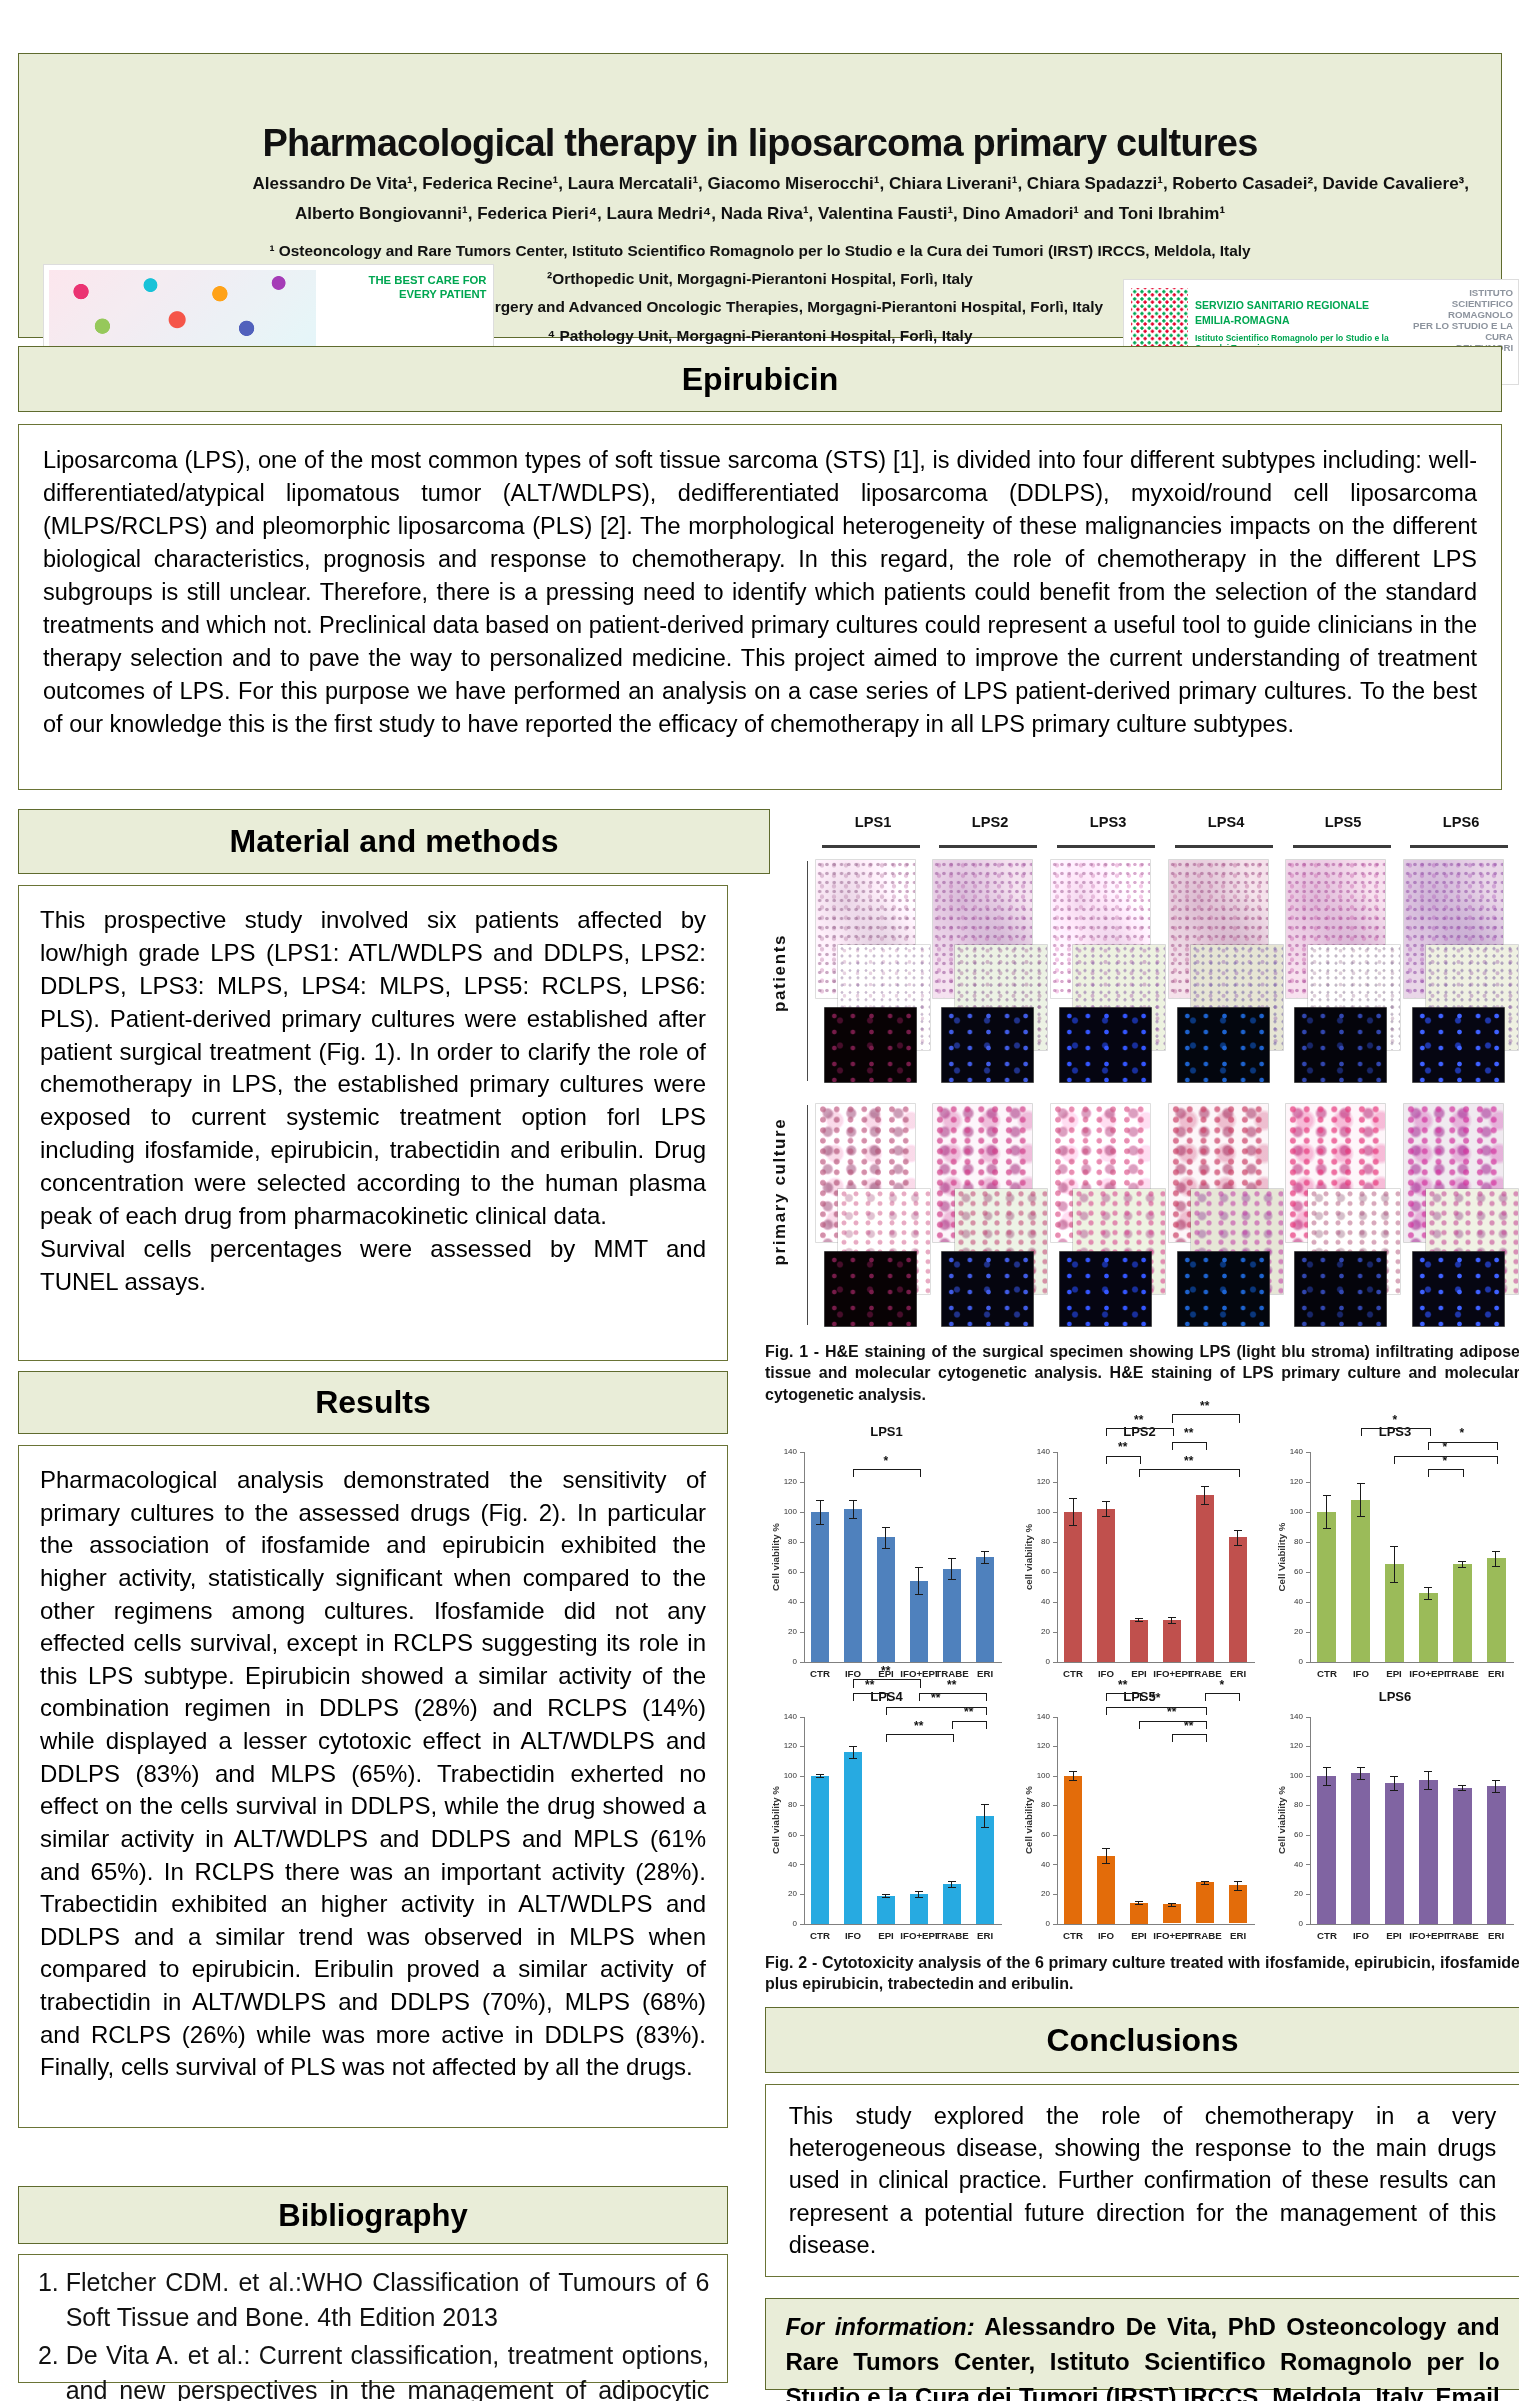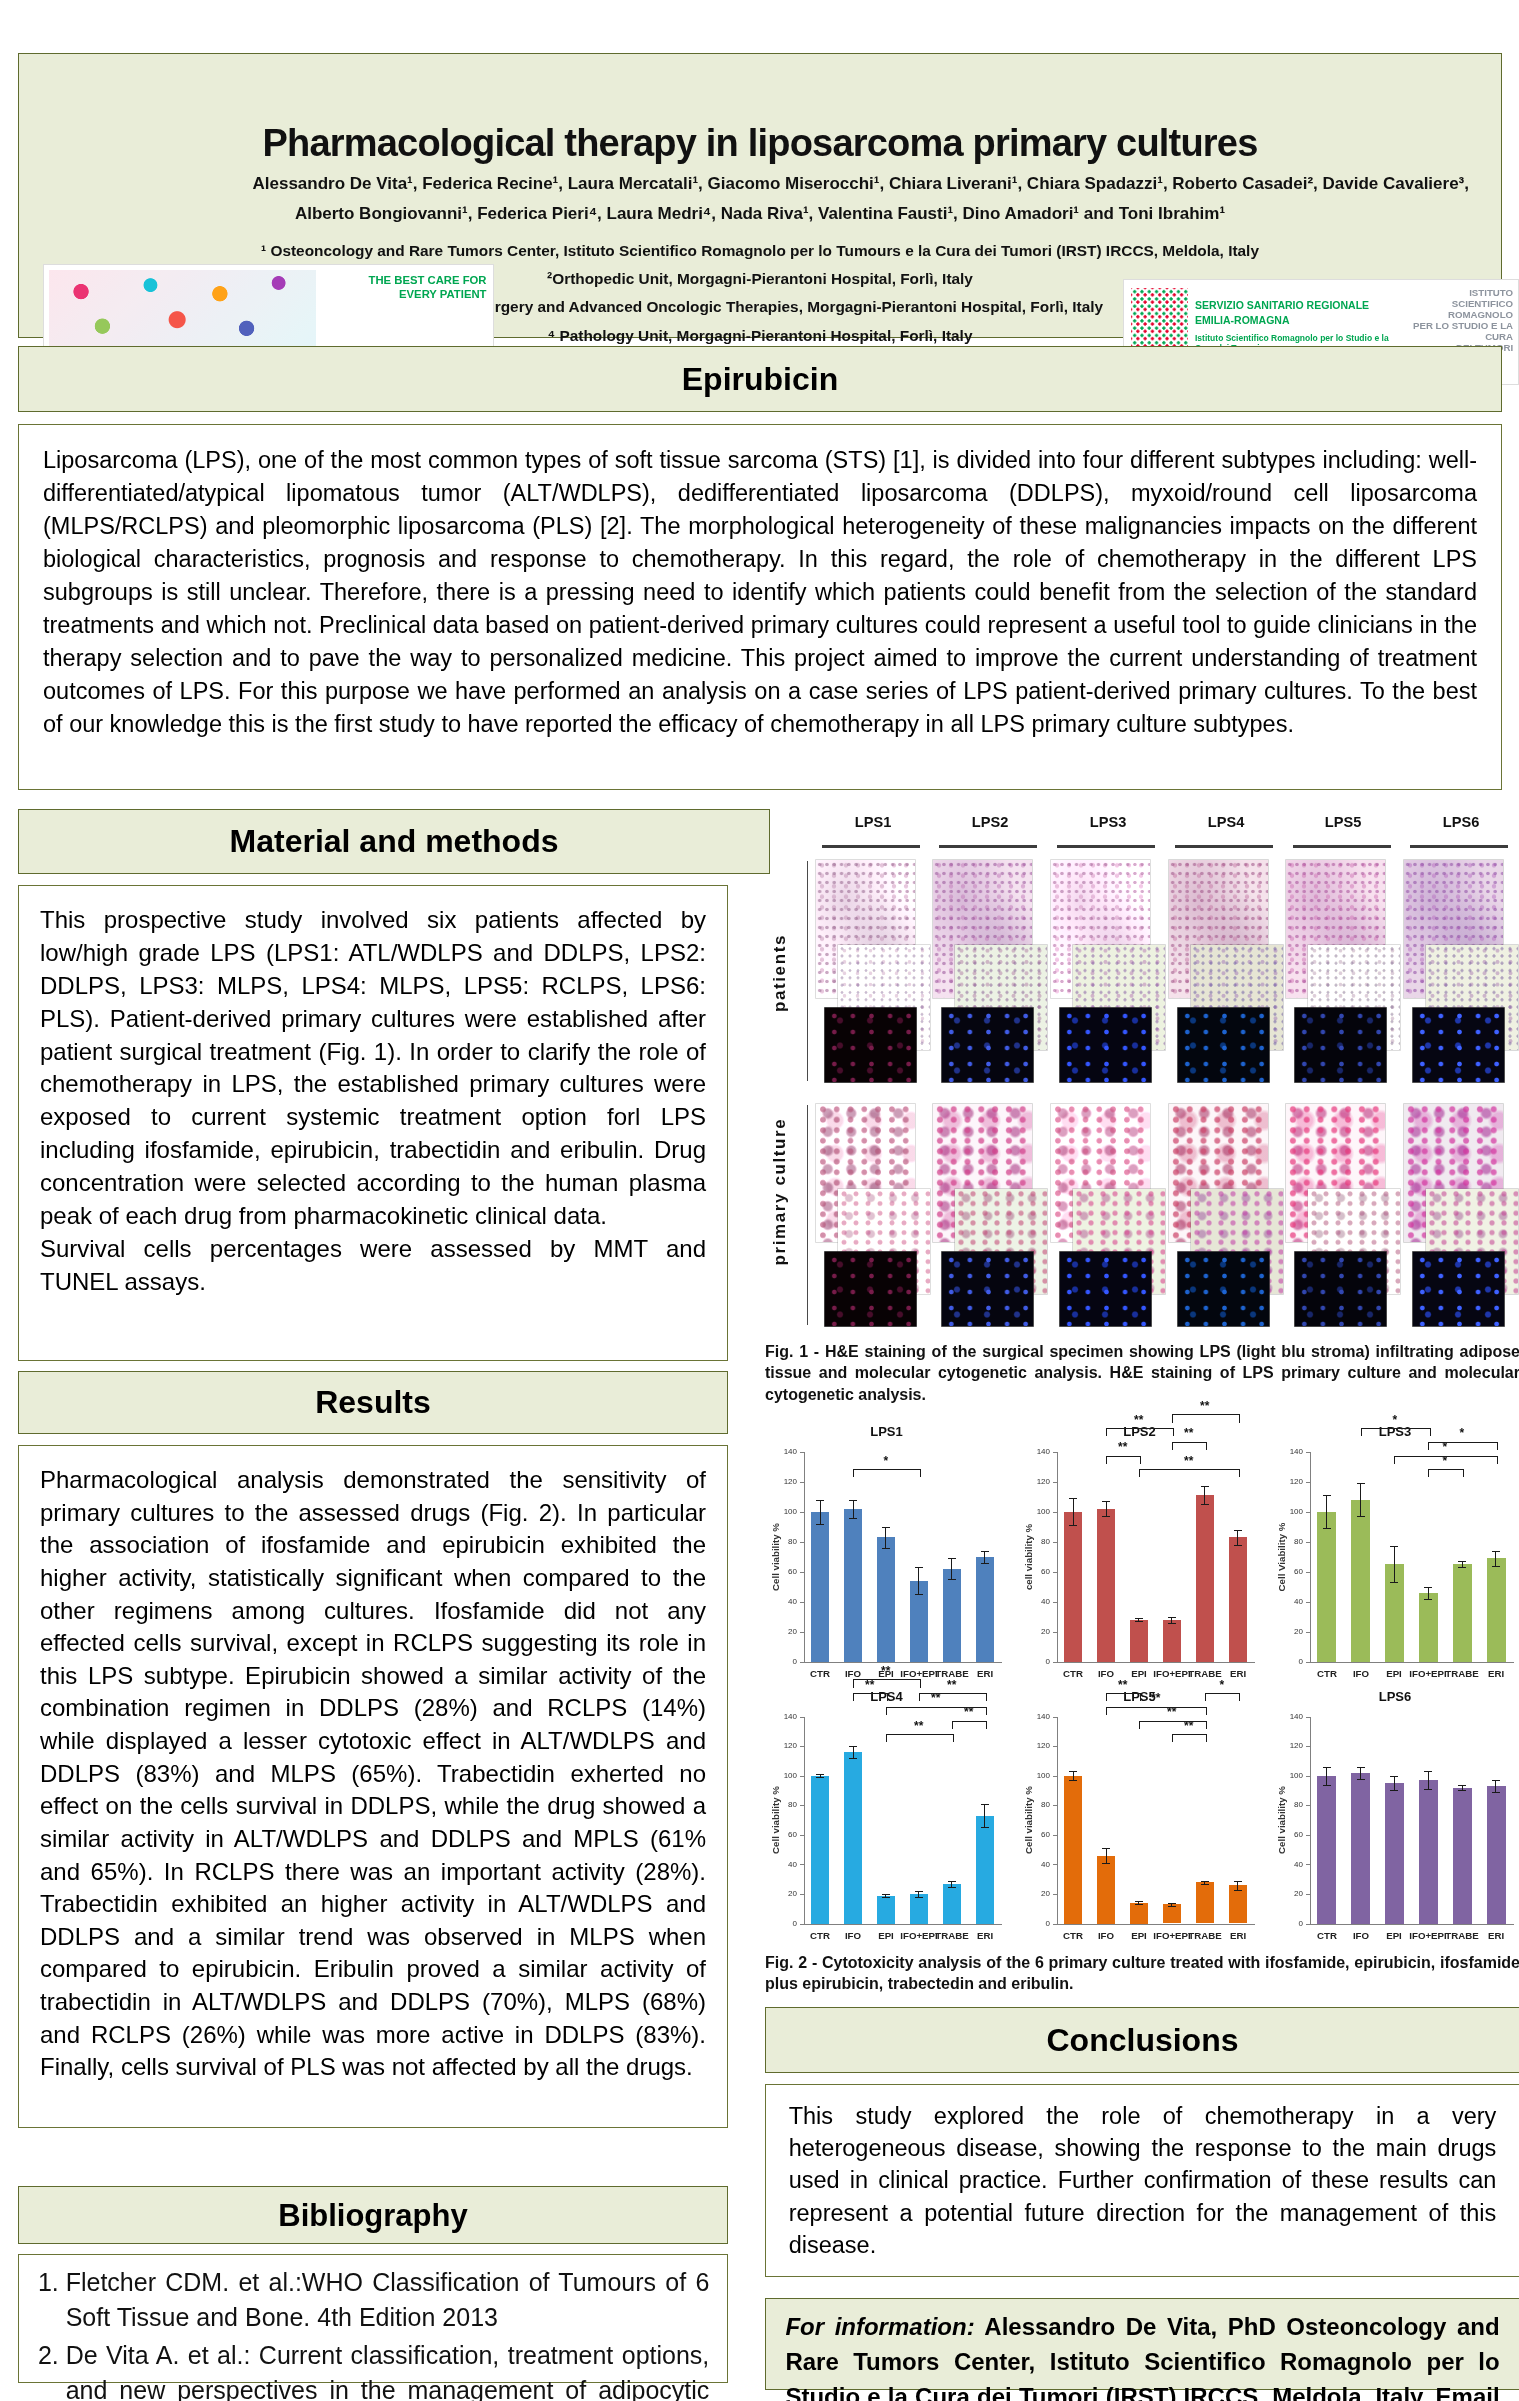--- a/index.html
+++ b/index.html
@@ -98,21 +98,21 @@
 </head>
 <body>
 
 <div id="poster">
 
   <div class="panel" style="left:18px;top:53px;width:1484px;height:285px;">
     <div id="header-title">Pharmacological therapy in liposarcoma primary cultures</div>
     <div class="authors" style="top:120px;text-align:right;">Alessandro De Vita¹, Federica Recine¹, Laura Mercatali¹, Giacomo Miserocchi¹, Chiara Liverani¹, Chiara Spadazzi¹, Roberto Casadei², Davide Cavaliere³,</div>
     <div class="authors" style="top:150px;">Alberto Bongiovanni¹, Federica Pieri⁴, Laura Medri⁴, Nada Riva¹, Valentina Fausti¹, Dino Amadori¹ and Toni Ibrahim¹</div>
     <div id="affiliations">
-        <div class="affil" style="top: 188px;">¹ Osteoncology and Rare Tumors Center, Istituto Scientifico Romagnolo per lo Tumours e la Cura dei Tumori (IRST) IRCCS, Meldola, Italy</div>
+        <div class="affil" style="top: 188px;">¹ Osteoncology and Rare Tumors Center, Istituto Scientifico Romagnolo per lo Studio e la Cura dei Tumori (IRST) IRCCS, Meldola, Italy</div>
         <div class="affil" style="top: 216px;">²Orthopedic Unit, Morgagni-Pierantoni Hospital, Forlì, Italy</div>
         <div class="affil" style="top: 244px;">³Unit of Surgery and Advanced Oncologic Therapies, Morgagni-Pierantoni Hospital, Forlì, Italy</div>
         <div class="affil" style="top: 273px;">⁴ Pathology Unit, Morgagni-Pierantoni Hospital, Forlì, Italy</div>
       </div>
 
     <div id="aiom-logo">
       <div id="aiom-mosaic"></div>
       <div id="aiom-tagline">THE BEST CARE FOR EVERY PATIENT</div>
       <div id="aiom-congress"><span class="xx">XX</span> <span>CONGRESSO NAZIONALE AIOM 2018</span></div>
       <div id="aiom-venue"><span>Roma, 16-17-18 novembre 2018</span><br><span>Marriot Park Hotel</span></div>

